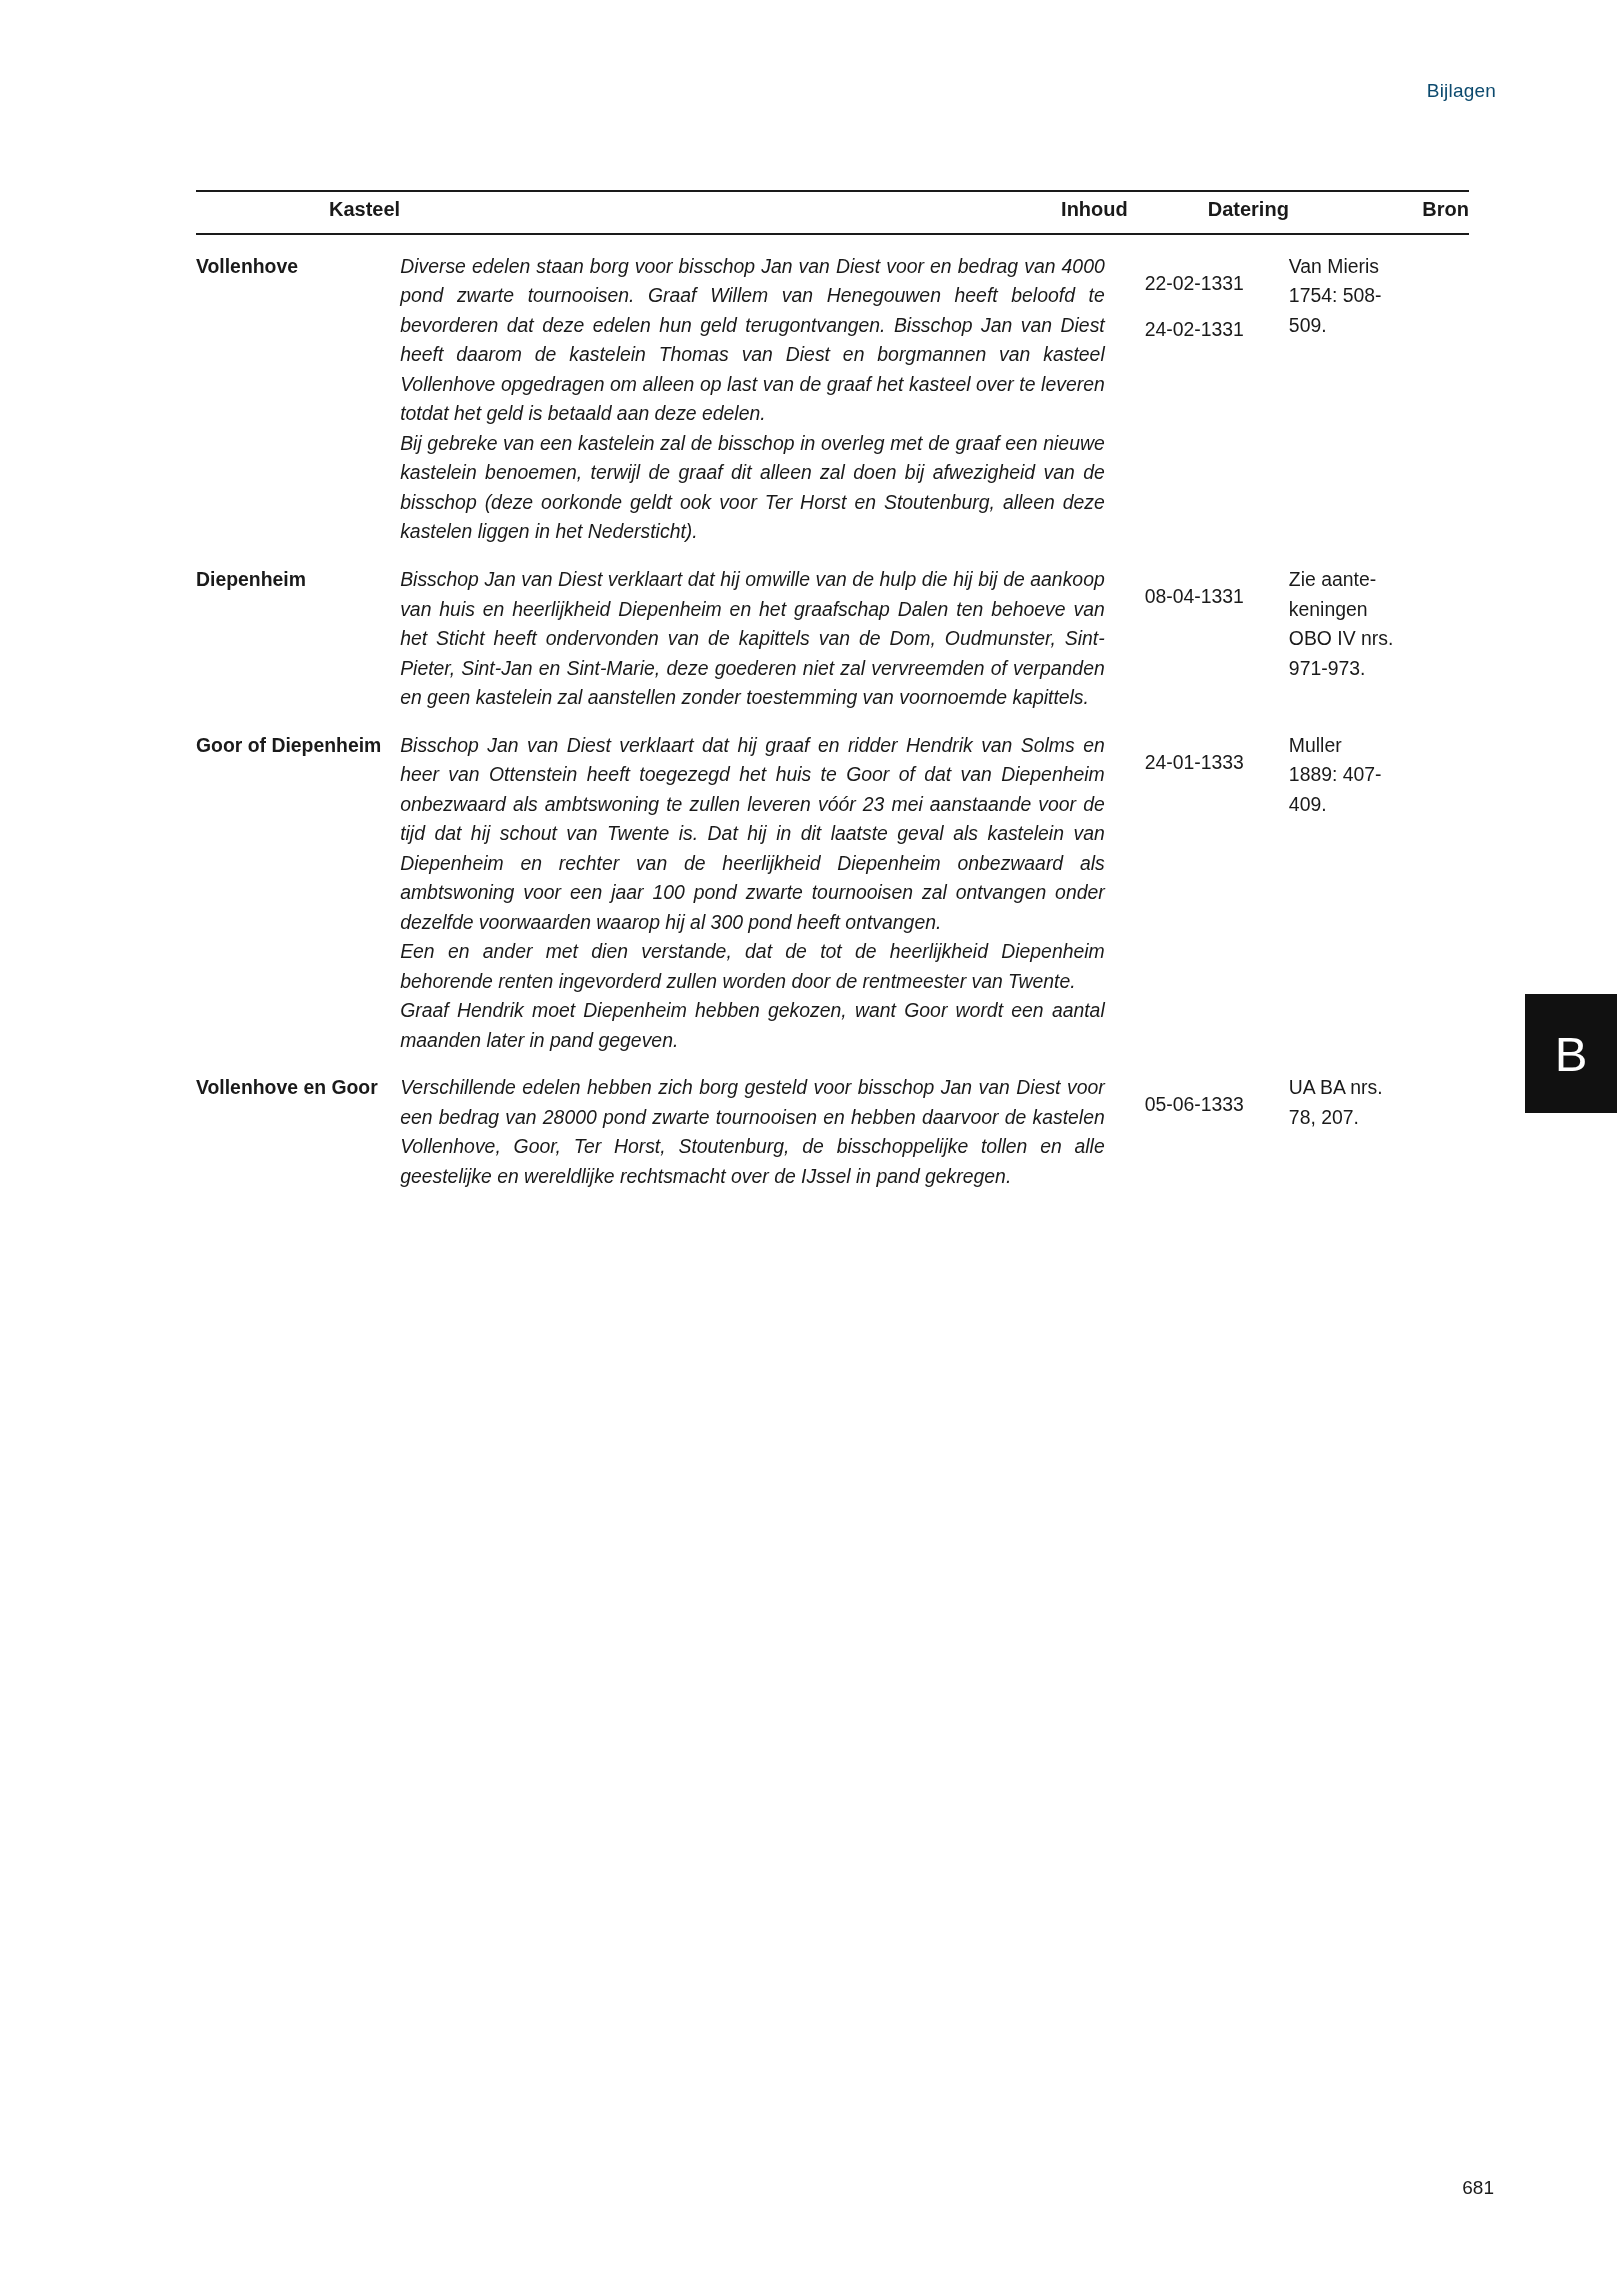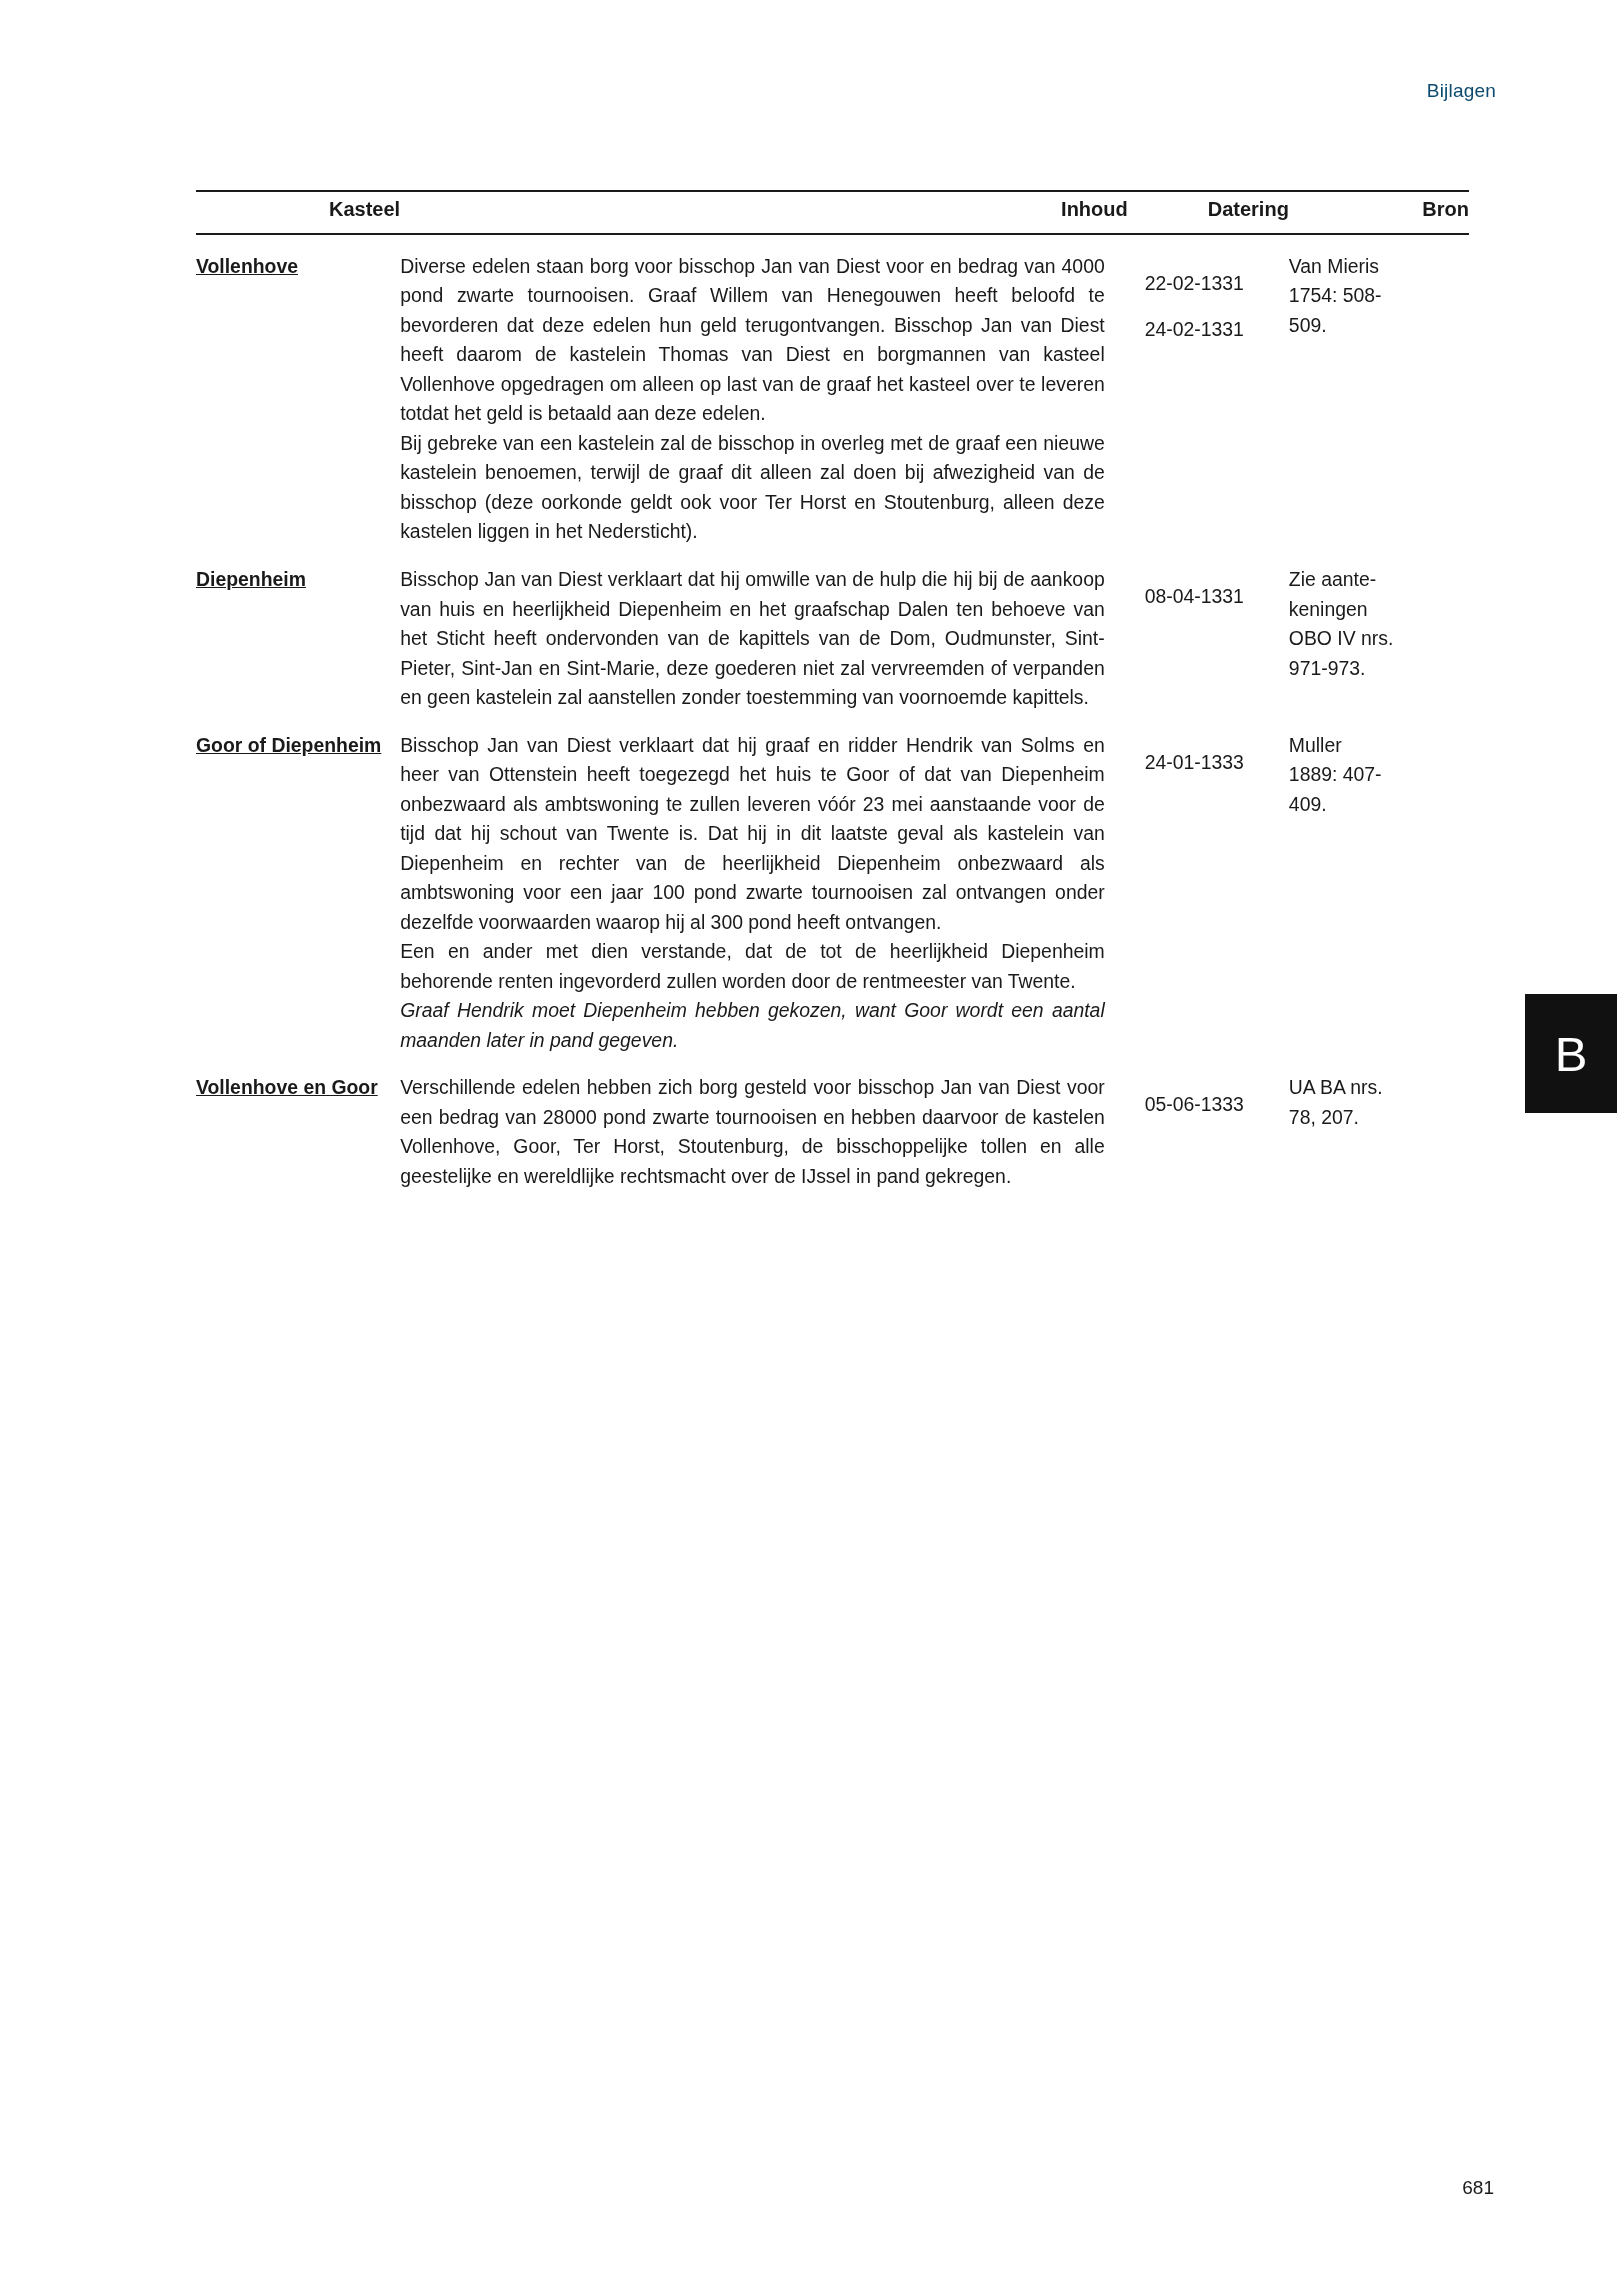--- a/index.html
+++ b/index.html
@@ -57,30 +57,29 @@
   tbody td {
     vertical-align: top;
     font-size: 19.4px;
     line-height: 1.52;
     padding: 13.7px 0 4.6px 0;
   }
   tbody tr:first-child td { padding-top: 17px; }
   td.kasteel {
     font-weight: bold;
     padding-right: 13.7px;
-    text-decoration: underline;
   }
   td.inhoud {
     text-align: justify;
     padding-right: 23px;
   }
   td.datering { padding-right: 10.7px; white-space: nowrap; }
   td.bron { padding-right: 3px; }
 
-  .para { margin: 0; }
+  .para { margin: 0; font-style: italic; }
   .para + .para { }
   .para.italic { font-style: italic; }
   .dateline { margin: 17px; }
   .dateline + .dateline { margin-top: 1.5px; }
   .bronline { margin: 0; }
 
   .thumb-tab {
     position: absolute;
     right: 0;
     top: 994px;

